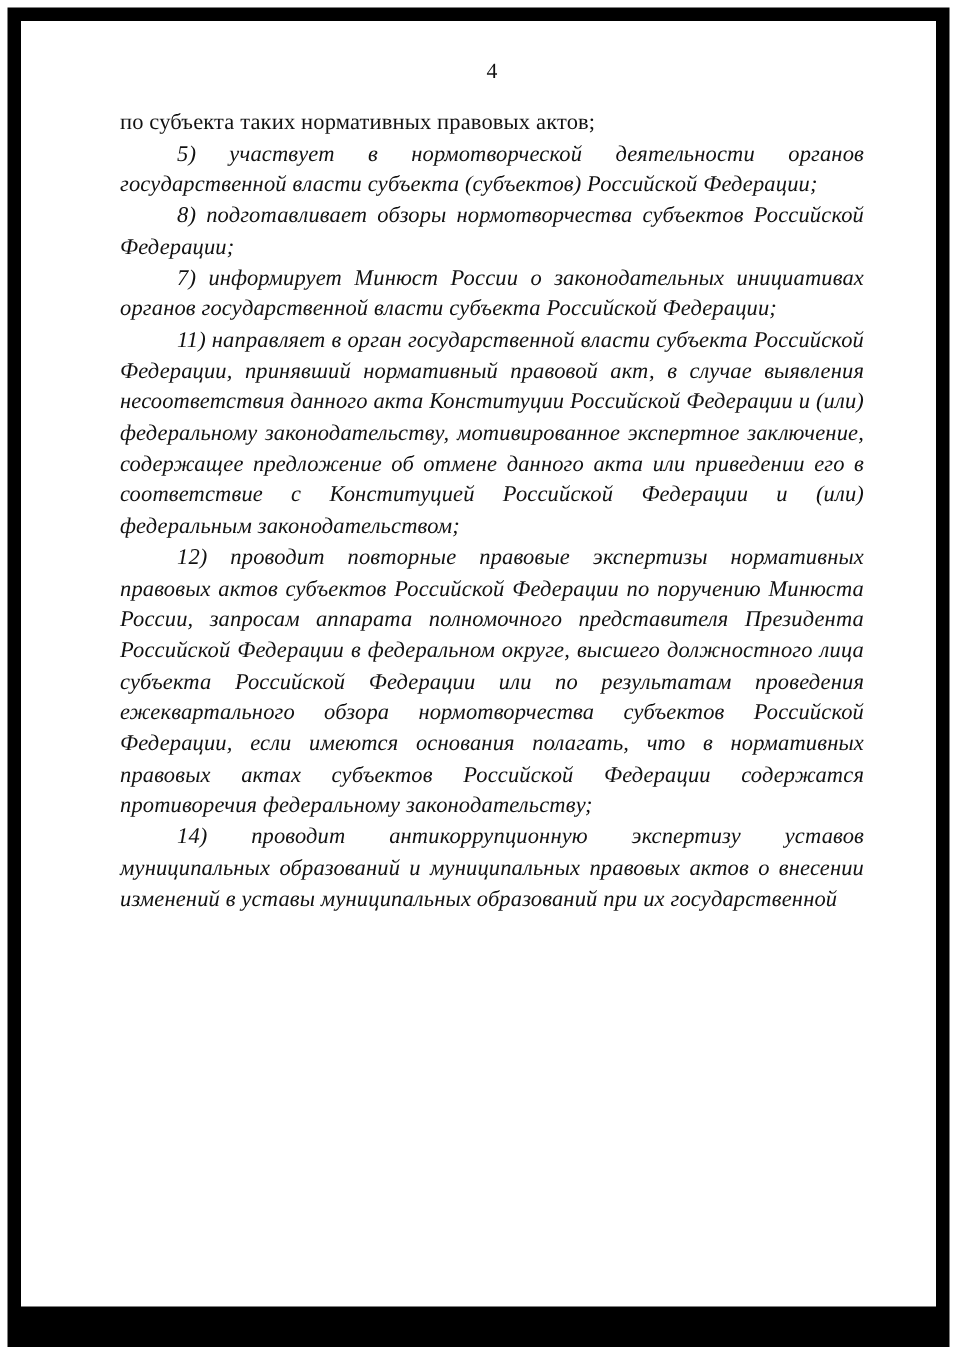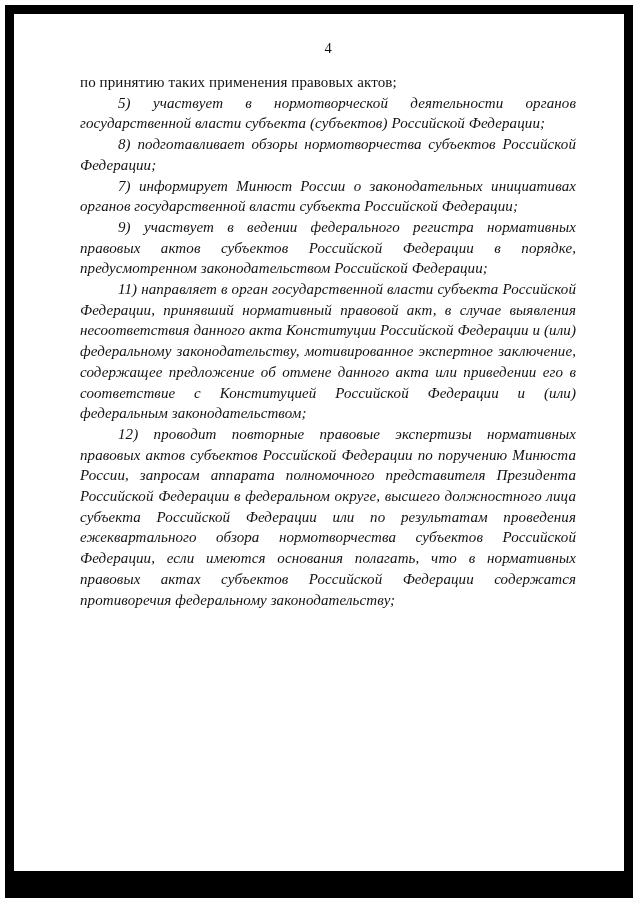--- a/index.html
+++ b/index.html
@@ -71,21 +71,21 @@
 
 <div class="scan-frame">
   <span class="scan-notch notch-a"></span>
   <span class="scan-notch notch-b"></span>
   <span class="scan-notch notch-c"></span>
 </div>
 
 <div class="page-inner">
   <div class="page-number">4</div>
   <div class="body-text">
-      <p class="">по принятию таких применения правовых актов;</p>
+      <p class="">по субъекта таких нормативных правовых актов;</p>
       <p class="indent">5) участвует в нормотворческой деятельности органов государственной власти субъекта (субъектов) Российской Федерации;</p>
       <p class="indent">8) подготавливает обзоры нормотворчества субъектов Российской Федерации;</p>
       <p class="indent">7) информирует Минюст России о законодательных инициативах органов государственной власти субъекта Российской Федерации;</p>
-      <p class="indent">9) участвует в ведении федерального регистра нормативных правовых актов субъектов Российской Федерации в порядке, предусмотренном законодательством Российской Федерации;</p>
       <p class="indent">11) направляет в орган государственной власти субъекта Российской Федерации, принявший нормативный правовой акт, в случае выявления несоответствия данного акта Конституции Российской Федерации и (или) федеральному законодательству, мотивированное экспертное заключение, содержащее предложение об отмене данного акта или приведении его в соответствие с Конституцией Российской Федерации и (или) федеральным законодательством;</p>
       <p class="indent">12) проводит повторные правовые экспертизы нормативных правовых актов субъектов Российской Федерации по поручению Минюста России, запросам аппарата полномочного представителя Президента Российской Федерации в федеральном округе, высшего должностного лица субъекта Российской Федерации или по результатам проведения ежеквартального обзора нормотворчества субъектов Российской Федерации, если имеются основания полагать, что в нормативных правовых актах субъектов Российской Федерации содержатся противоречия федеральному законодательству;</p>
+      <p class="indent">14) проводит антикоррупционную экспертизу уставов муниципальных образований и муниципальных правовых актов о внесении изменений в уставы муниципальных образований при их государственной</p>
     </div>
 </div>
 
 </body></html>

